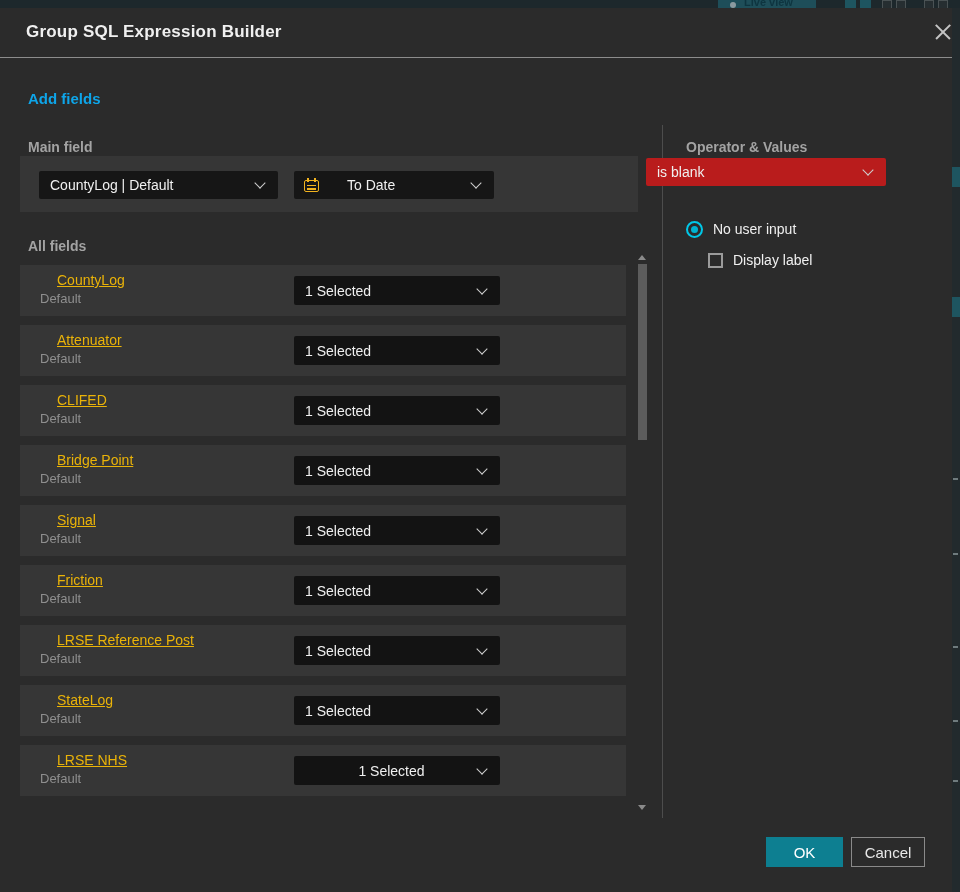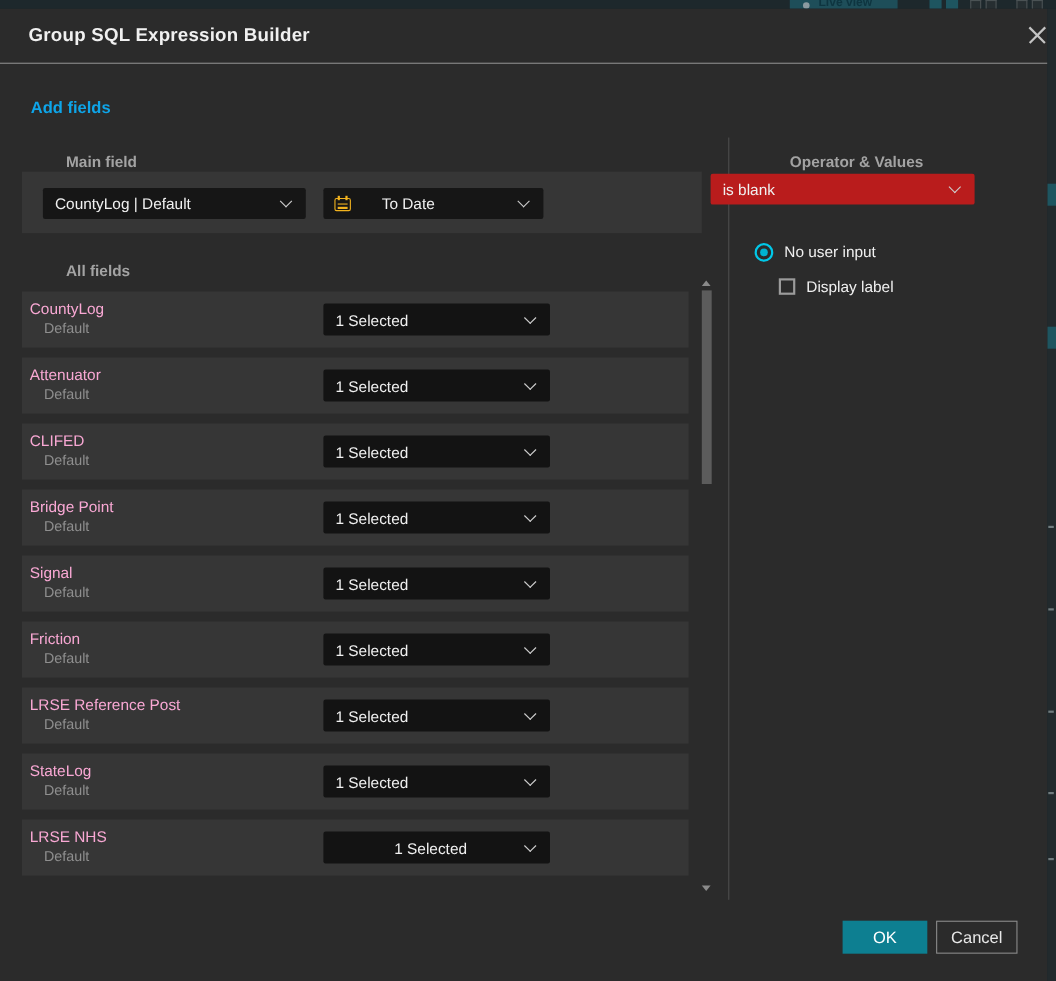--- a/index.html
+++ b/index.html
@@ -24,21 +24,21 @@
 
   .titlebar { position:absolute; left:0; top:0; width:100%; height:49px;margin-left:13px; }
   .title { position:absolute; left:13px; top:14px; font-size:17px; font-weight:600; color:#f0f0f0; letter-spacing:.2px; }
   .close-btn { position:absolute; right:10px; top:12px; width:24px; height:24px; cursor:pointer; }
   .close-btn::before, .close-btn::after { content:""; position:absolute; left:2px; top:11px; width:20px; height:1.6px; background:#c4c4c4; }
   .close-btn::before { transform:rotate(45deg); }
   .close-btn::after  { transform:rotate(-45deg); }
   .title-divider { position:absolute; left:0; top:49px; width:100%; height:1px; background:#8c8c8c; }
 
   .h-add { position:absolute; left:28px; top:82px; font-size:15px; font-weight:bold; color:#0ea5e9; }
-  .sec-label { position:absolute; font-size:14px; font-weight:600; color:#a3a3a3;margin-left:32px; }
+  .sec-label { position:absolute; font-size:14px; font-weight:600; color:#a3a3a3; }
 
   
   .main-panel { position:absolute; left:20px; top:148px; width:618px; height:56px; background:#363636; }
   .dd { position:absolute; background:#161616; border-radius:2px; color:#f0f0f0; font-size:14px;
         display:flex; align-items:center; cursor:pointer; }
   .dd .dd-label { flex:1; padding-left:11px; white-space:nowrap; overflow:hidden; }
   .chev { width:8px; height:8px; border-right:1.6px solid #cfcfcf; border-bottom:1.6px solid #cfcfcf;
           transform:rotate(45deg); margin-right:14px; margin-top:-4px; flex:none; }
   .dd-layer { left:19px; top:15px; width:239px; height:28px; }
   .dd-field { left:274px; top:15px; width:200px; height:28px; }
@@ -47,21 +47,21 @@
   .cal { position:relative; width:15px; height:14px; margin-left:10px; margin-right:9px; flex:none; }
   .cal .body { position:absolute; left:0; top:2px; width:15px; height:12px; border:1.5px solid #f2b31e; border-radius:2px; }
   .cal .line { position:absolute; left:3px; top:6.5px; width:9px; height:1.5px; background:#f2b31e; }
   .cal .line2 { position:absolute; left:3px; top:10px; width:9px; height:1.5px; background:#f2b31e; }
   .cal .tab1, .cal .tab2 { position:absolute; top:0; width:2px; height:4px; background:#f2b31e; }
   .cal .tab1 { left:3px; } .cal .tab2 { right:3px; }
 
   
   .rows { position:absolute; left:20px; top:257px; width:606px; }
   .frow { position:absolute; left:0; width:606px; height:51px; background:#363636; }
-  .fname { position:absolute; left:7px; top:7px; font-size:14px; color:#f9a8d4; }
+  .fname { position:absolute; left:37px; top:7px; font-size:14px; color:#eab308;text-decoration:underline; }
   .fsub  { position:absolute; left:20px; top:26px; font-size:13px; color:#8f8f8f; }
   .frow .dd { left:274px; top:11px; width:206px; height:29px; background:#131313; }
 
   
   .sbar { position:absolute; left:637px; top:247px; width:11px; height:555px; }
   .sb-up, .sb-down { position:absolute; left:1px; width:0; height:0; border-left:4.5px solid transparent; border-right:4.5px solid transparent; }
   .sb-up   { top:0; border-bottom:5px solid #8a8a8a; }
   .sb-down { bottom:0; border-top:5px solid #8a8a8a; }
   .sb-thumb { position:absolute; left:1px; top:9px; width:9px; height:176px; background:#5c5c5c; }
 

